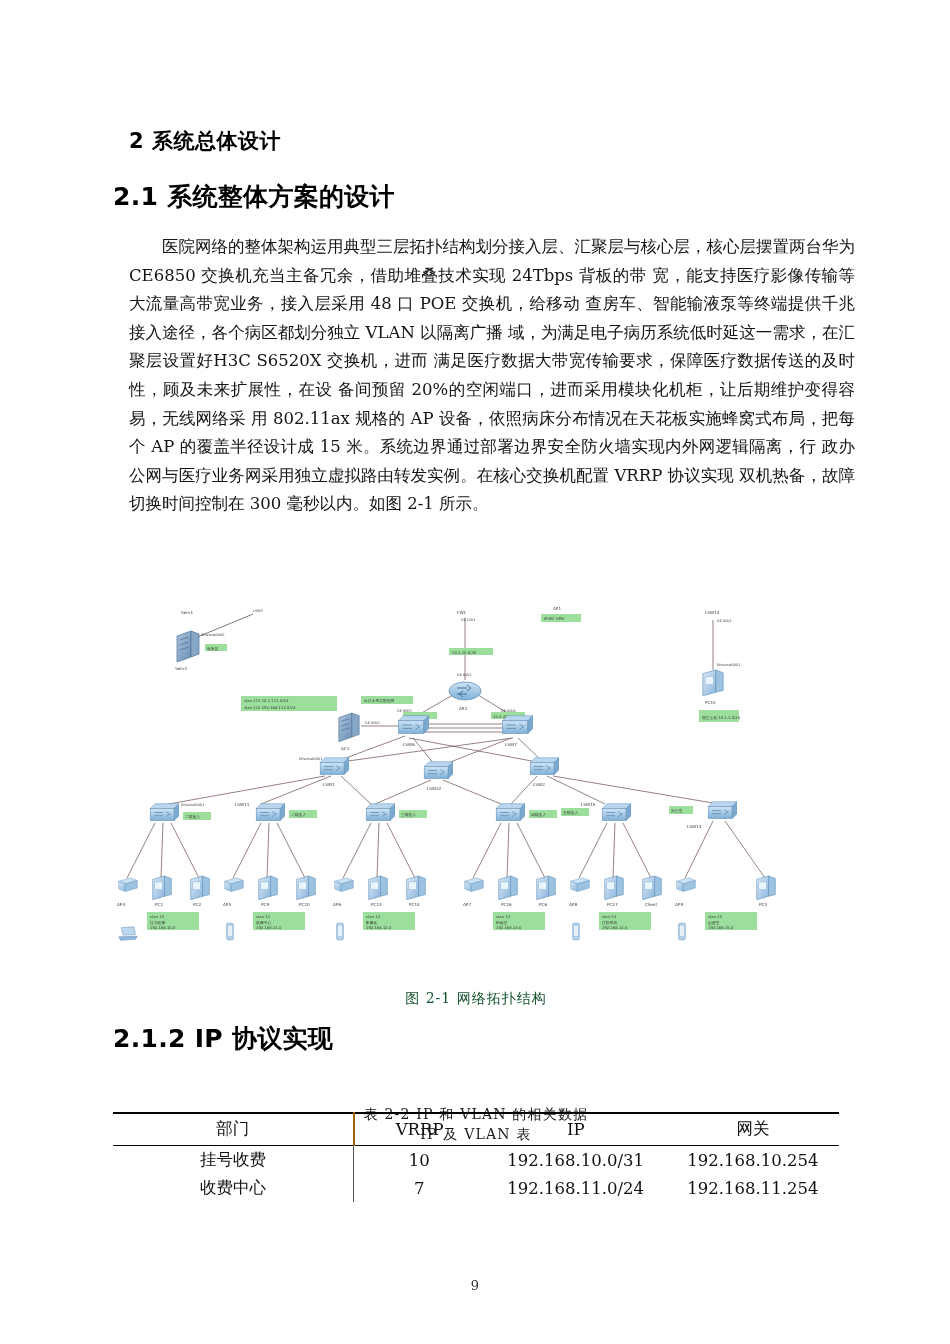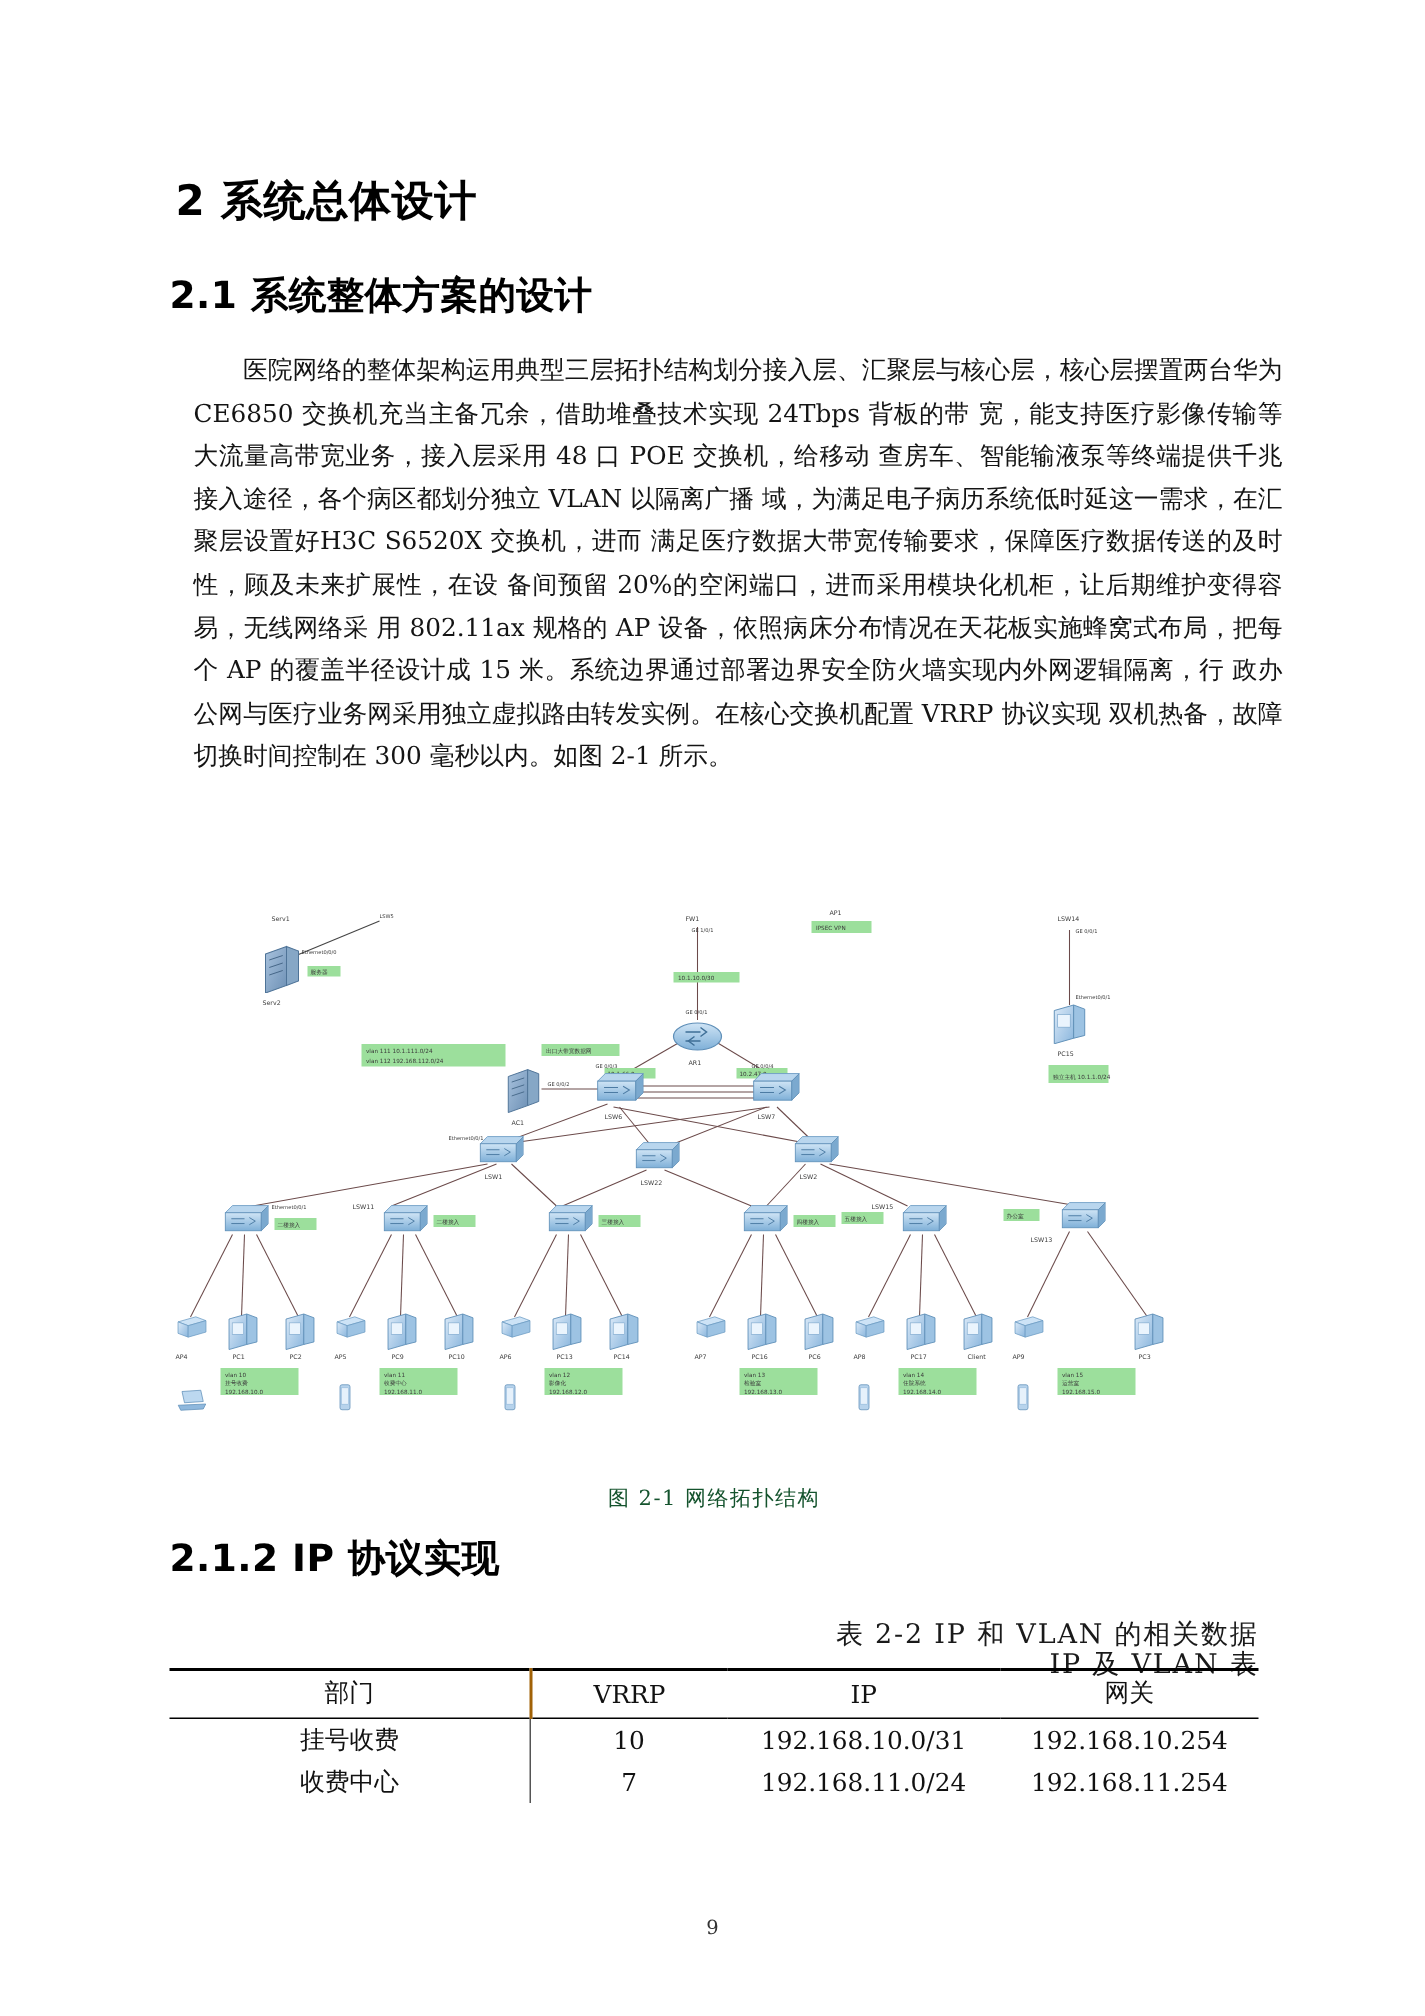--- a/index.html
+++ b/index.html
@@ -18,23 +18,23 @@
     height: 1344px;
     margin: 0 auto;
     background: #ffffff;
     overflow: hidden;
     box-sizing: border-box;
   }
 
   
   h1.h-sec {
     font-family: "DejaVu Sans", "Liberation Sans", sans-serif;
-    font-size: 28px;
+    font-size: 21px;
     font-weight: bold;
-    margin: 4px;
+    margin: 16px;
     padding: 0;
     letter-spacing: 0.5px;
     line-height: 1.2;
   }
   h2.h-sub {
     font-family: "DejaVu Sans", "Liberation Sans", sans-serif;
     font-size: 25px;
     font-weight: bold;
     margin: 0;
     padding: 0;
@@ -82,25 +82,25 @@
     font-family: "DejaVu Serif", "Liberation Serif", serif;
     font-size: 14px;
     letter-spacing: 1px;
     color: #14532d;
   }
 
   
   .table-caption {
     position: absolute;
     left: 113px;
-    top: 1080px;
+    top: 1104px;
     width: 726px;
-    text-align: right;
+    text-align: center;
     font-family: "DejaVu Serif", "Liberation Serif", serif;
-    font-size: 18px;
+    font-size: 14px;
     letter-spacing: 1.2px;
     line-height: 20px;
     color: #1a1a1a;
   }
   .ip-table {
     position: absolute;
     left: 113px;
     top: 1112px;
     width: 726px;
     border-collapse: collapse;

